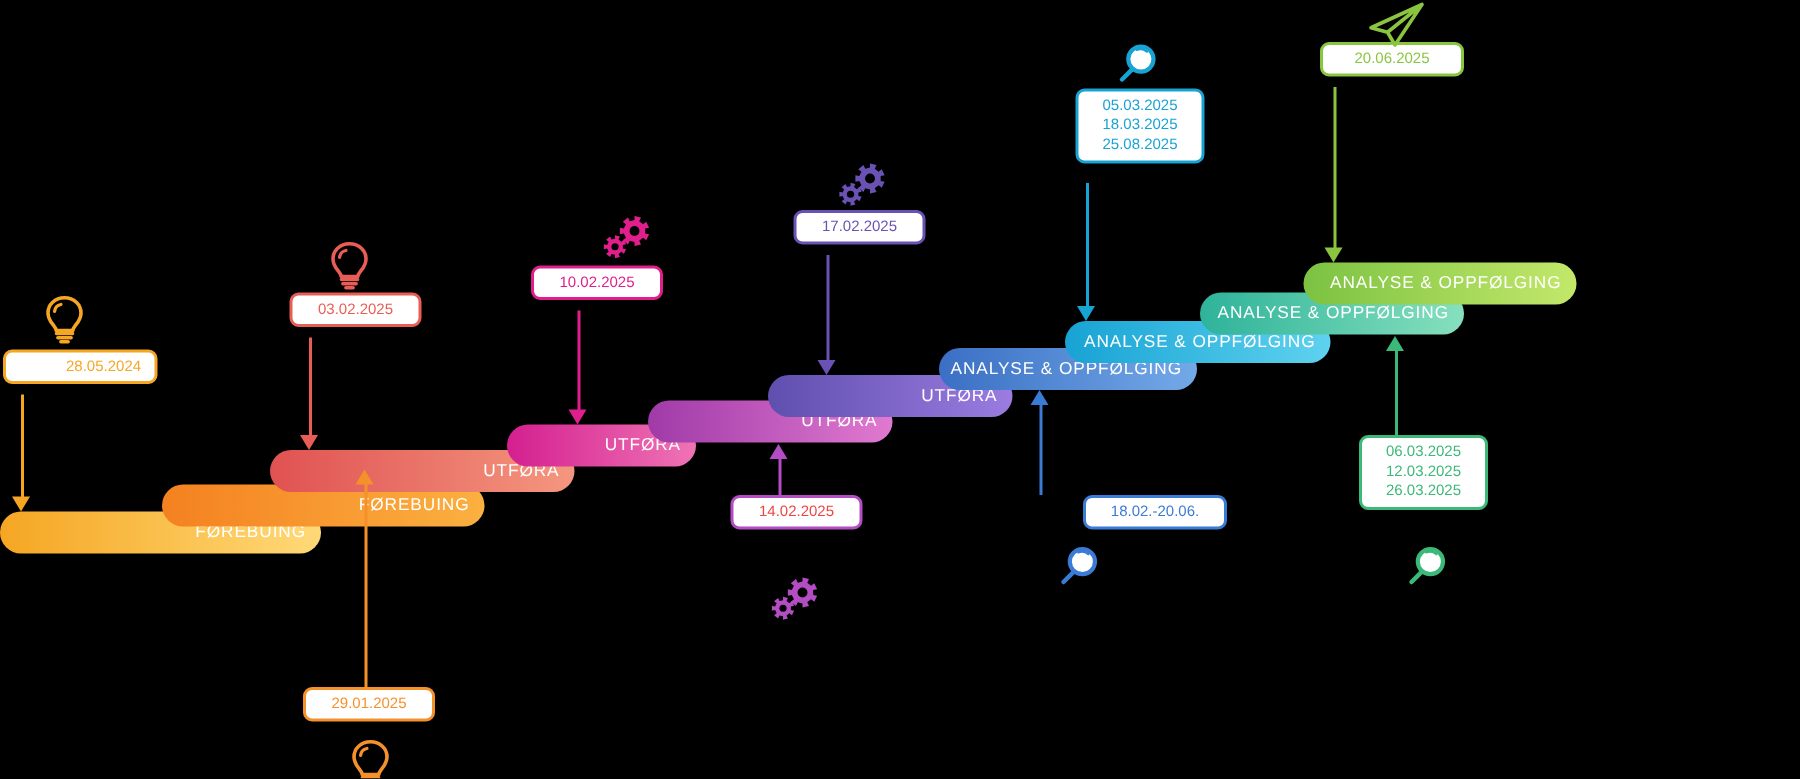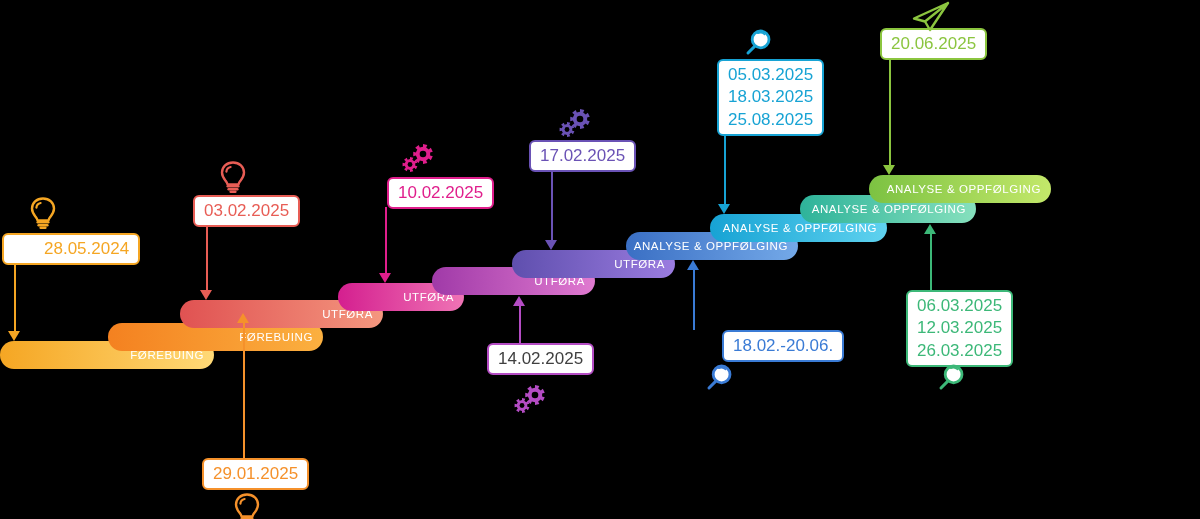--- a/index.html
+++ b/index.html
@@ -59,21 +59,21 @@
     border-radius: 6px;
     border-width: 2.5px;
     border-style: solid;
     display: flex;
     flex-direction: column;
     align-items: center;
     justify-content: center;
     box-sizing: border-box;
     padding: 3px 9px;
     line-height: 1.32;
-    font-size: 17px;
+    font-size: 10px;
     white-space: nowrap;
   }
   .chip .ln { display: block; }
 
   
   .icon {
     position: absolute;
     display: block;
   }
 </style>
@@ -159,30 +159,30 @@
       <div class="chip" style="left: 193px; top: 195px; min-width: 88px; border-color: rgb(232, 93, 85); color: rgb(232, 93, 85);">
         <span class="ln">03.02.2025</span>
       </div>
       <span class="icon" style="left: 218px; top: 160px;"><svg width="30" height="34" viewBox="0 0 30 34">
           <path d="M15 2.5 C 8.6 2.5 4 7.1 4 12.6 c 0 3.8 2.0 6.2 3.6 8.2 c 1.1 1.4 1.8 2.3 1.9 3.6 l 11 0 c 0.1 -1.3 0.8 -2.2 1.9 -3.6 c 1.6 -2.0 3.6 -4.4 3.6 -8.2 C 26 7.1 21.4 2.5 15 2.5 Z" fill="none" stroke="#e85d55" stroke-width="2.4" stroke-linejoin="round"></path>
           <path d="M9.7 26.3 h10.6" stroke="#e85d55" stroke-width="2.4" stroke-linecap="round"></path>
           <path d="M10.6 29.2 h8.8" stroke="#e85d55" stroke-width="2.4" stroke-linecap="round"></path>
           <path d="M12.6 31.8 h4.8" stroke="#e85d55" stroke-width="2.4" stroke-linecap="round"></path>
           <path d="M8.4 11.6 a 5.2 5.2 0 0 1 4.2 -4.6" stroke="#e85d55" stroke-width="2.2" fill="none" stroke-linecap="round"></path>
         </svg></span>
-      <div class="chip" style="left: 387px; top: 177px; min-width: 88px; border-color: rgb(224, 30, 140); color: rgb(224, 30, 140); align-items: center;">
+      <div class="chip" style="left: 354px; top: 177px; min-width: 88px; border-color: rgb(224, 30, 140); color: rgb(224, 30, 140); align-items: center;">
         <span class="ln">10.02.2025</span>
       </div>
       <span class="icon" style="left: 400px; top: 143px;"><svg width="36" height="32" viewBox="0 0 36 32">
           <path d="M23.00 1.00L27.34 1.99L26.17 4.42L28.71 6.45L30.82 4.77L32.75 8.77L30.12 9.38L30.12 12.62L32.75 13.23L30.82 17.23L28.71 15.55L26.17 17.58L27.34 20.01L23.00 21.00L23.00 18.30L19.83 17.58L18.66 20.01L15.18 17.23L17.29 15.55L15.88 12.62L13.25 13.23L13.25 8.77L15.88 9.38L17.29 6.45L15.18 4.77L18.66 1.99L19.83 4.42L23.00 3.70Z" fill="#e01e8c"></path>
           <circle cx="23" cy="11" r="3.3" fill="#000000"></circle>
           <path d="M10.00 13.90L13.30 14.65L12.34 16.63L14.22 18.13L15.94 16.76L17.41 19.81L15.26 20.30L15.26 22.70L17.41 23.19L15.94 26.24L14.22 24.87L12.34 26.37L13.30 28.35L10.00 29.10L10.00 26.90L7.66 26.37L6.70 28.35L4.06 26.24L5.78 24.87L4.74 22.70L2.59 23.19L2.59 19.81L4.74 20.30L5.78 18.13L4.06 16.76L6.70 14.65L7.66 16.63L10.00 16.10Z" fill="#e01e8c"></path>
           <circle cx="10" cy="21.5" r="2.4" fill="#000000"></circle>
         </svg></span>
-      <div class="chip" style="left: 487px; top: 343px; min-width: 88px; border-color: rgb(180, 76, 196); color: #404040;">
+      <div class="chip" style="left: 487px; top: 330px; min-width: 88px; border-color: rgb(180, 76, 196); color: #ef4444;">
         <span class="ln">14.02.2025</span>
       </div>
       <span class="icon" style="left: 512px; top: 384px;"><svg width="36" height="32" viewBox="0 0 36 32">
           <path d="M23.00 1.00L27.34 1.99L26.17 4.42L28.71 6.45L30.82 4.77L32.75 8.77L30.12 9.38L30.12 12.62L32.75 13.23L30.82 17.23L28.71 15.55L26.17 17.58L27.34 20.01L23.00 21.00L23.00 18.30L19.83 17.58L18.66 20.01L15.18 17.23L17.29 15.55L15.88 12.62L13.25 13.23L13.25 8.77L15.88 9.38L17.29 6.45L15.18 4.77L18.66 1.99L19.83 4.42L23.00 3.70Z" fill="#b44cc4"></path>
           <circle cx="23" cy="11" r="3.3" fill="#000000"></circle>
           <path d="M10.00 13.90L13.30 14.65L12.34 16.63L14.22 18.13L15.94 16.76L17.41 19.81L15.26 20.30L15.26 22.70L17.41 23.19L15.94 26.24L14.22 24.87L12.34 26.37L13.30 28.35L10.00 29.10L10.00 26.90L7.66 26.37L6.70 28.35L4.06 26.24L5.78 24.87L4.74 22.70L2.59 23.19L2.59 19.81L4.74 20.30L5.78 18.13L4.06 16.76L6.70 14.65L7.66 16.63L10.00 16.10Z" fill="#b44cc4"></path>
           <circle cx="10" cy="21.5" r="2.4" fill="#000000"></circle>
         </svg></span>
       <div class="chip" style="left: 529px; top: 140px; min-width: 88px; border-color: rgb(106, 82, 181); color: rgb(106, 82, 181);">
         <span class="ln">17.02.2025</span>

